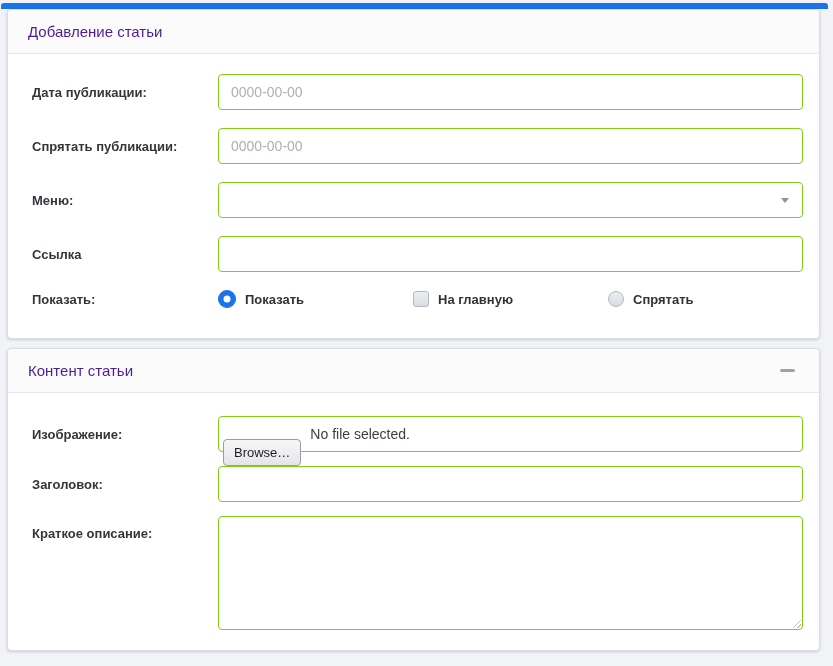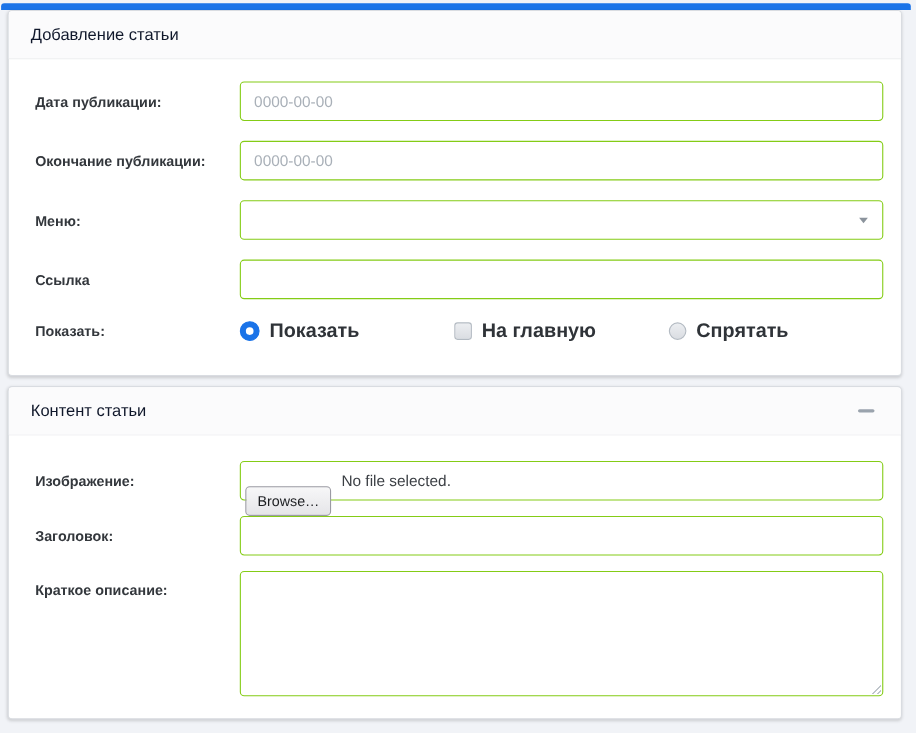--- a/index.html
+++ b/index.html
@@ -33,21 +33,21 @@
     display: flex;
     align-items: center;
     justify-content: space-between;
     padding: 13px 20px;
     background: #fbfbfc;
     border-bottom: 1px solid #e6e8eb;
     border-radius: 4px 4px 0 0;
   }
   .panel-title {
     font-size: 15px;
-    color: #0f172a;
+    color: #4c1d95;
   }
   .collapse-dash {
     width: 15px; height: 3px;
     background: #9aa3ad;
     border-radius: 1.5px;
     margin-right: 4px;
     cursor: pointer;
   }
 
   .panel-body { padding: 20px 16px 30px 24px; }
@@ -91,21 +91,21 @@
     width: 0; height: 0;
     border-left: 4px solid transparent;
     border-right: 4px solid transparent;
     border-top: 5px solid #8b939c;
   }
 
   .options-row { display: flex; align-items: center; }
   .option { flex: 1; display: flex; align-items: center; cursor: pointer; }
   .option-label {
     font-weight: bold;
-    font-size: 18px;
+    font-size: 13px;
     color: #2f3338;
     margin-left: 9px;
   }
   .radio, .checkbox {
     width: 16px; height: 16px;
     background: linear-gradient(#eceef1, #dadde2);
     border: 1px solid #b3bac2;
     flex-shrink: 0;
   }
   .radio { border-radius: 50%; }
@@ -177,21 +177,21 @@
     <div class="panel-body">
 
       <div class="form-row">
         <label class="form-label">Дата публикации:</label>
         <div class="control-col">
           <input class="text-input" type="text" placeholder="0000-00-00" style="">
         </div>
       </div>
 
       <div class="form-row">
-        <label class="form-label">Окончание публикации:</label>
+        <label class="form-label">Спрятать публикации:</label>
         <div class="control-col">
           <input class="text-input" type="text" placeholder="0000-00-00" style="">
         </div>
       </div>
 
       <div class="form-row">
         <label class="form-label">Меню:</label>
         <div class="control-col">
           <div class="select-input">
             <span class="select-value"></span>

